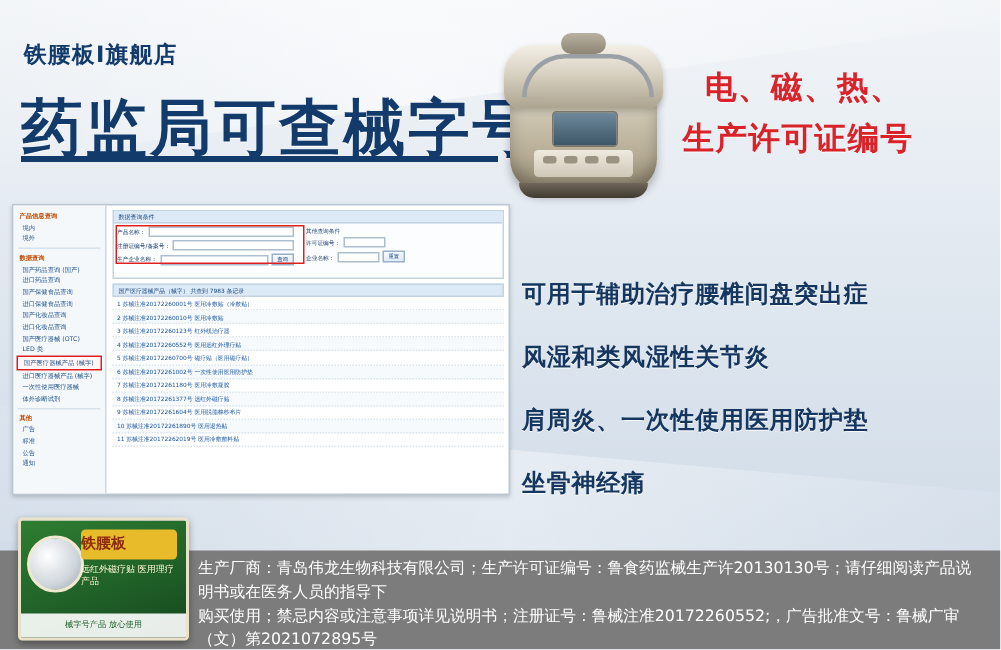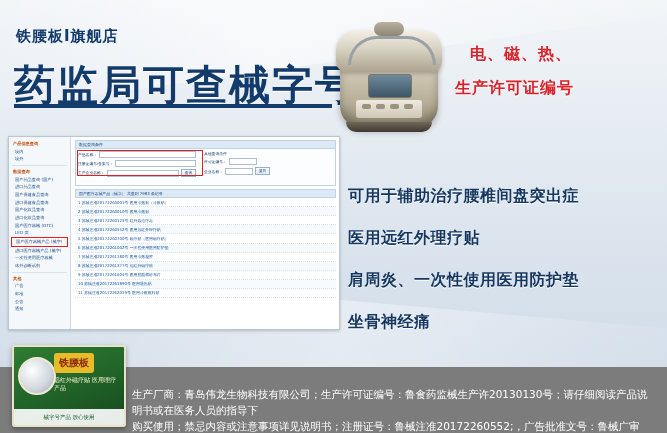--- a/index.html
+++ b/index.html
@@ -152,21 +152,21 @@
     top: 106px;
     width: 86px;
     height: 10px;
     border-radius: 0 0 16px 16px;
     background: linear-gradient(180deg, #6f6758, #3f3a31);
   }
 
   
   .red-line {
     position: absolute;
-    font-size: 16px;
+    font-size: 21px;
     font-weight: bold;
     color: #d8232a;
     letter-spacing: 1px;
     text-shadow: 0 1px 0 rgba(255,255,255,0.8);
   }
   .red-line.l1 { left: 470px; top: 44px; }
   .red-line.l2 { left: 455px; top: 78px; }
 
   
   .benefit {
@@ -314,21 +314,21 @@
   
   .legal {
     position: absolute;
     left: 0;
     bottom: 0;
     width: 667px;
     height: 66px;
     background: #7c7c7c;
     color: #ffffff;
     box-sizing: border-box;
-    padding: 20px 10px 6px 132px;
+    padding: 5px 10px 6px 132px;
     font-size: 10.5px;
     line-height: 1.5;
   }
   .legal p { margin: 0; }
 
   
   .package {
     position: absolute;
     left: 12px;
     bottom: 6px;
@@ -337,28 +337,28 @@
     background: linear-gradient(160deg, #2f7d32 0%, #1f5f27 60%, #16461d 100%);
     border: 2px solid #e9e2c8;
     border-radius: 3px;
     box-shadow: 0 2px 5px rgba(0,0,0,0.35);
     overflow: hidden;
   }
   .pkg-badge {
     position: absolute;
     left: 40px;
     top: 6px;
-    width: 40px;
+    width: 64px;
     height: 20px;
     background: #e8bb2a;
     border-radius: 3px;
     color: #8c2b0b;
     font-size: 10px;
     font-weight: bold;
-    text-align: center;
+    text-align: left;
     line-height: 20px;
   }
   .pkg-sub {
     position: absolute;
     left: 40px;
     top: 29px;
     width: 66px;
     color: #fff7d6;
     font-size: 6px;
     line-height: 1.4;
@@ -408,21 +408,21 @@
     <div class="prod-btn" style="left:46px;top:88px"></div>
     <div class="prod-btn" style="left:60px;top:88px"></div>
     <div class="prod-btn" style="left:74px;top:88px"></div>
     <div class="prod-base"></div>
   </div>
 
   <div class="red-line l1">电、磁、热、</div>
   <div class="red-line l2">生产许可证编号</div>
 
   <div class="benefit b1">可用于辅助治疗腰椎间盘突出症</div>
-  <div class="benefit b2">医用远红外理疗贴</div>
+  <div class="benefit b2">风湿和类风湿性关节炎</div>
   <div class="benefit b3">肩周炎、一次性使用医用防护垫</div>
   <div class="benefit b4">坐骨神经痛</div>
 
   <div class="site">
 
     <div class="site-sidebar">
       <div class="side-head">产品信息查询</div>
       <div class="side-item">境内</div>
       <div class="side-item">境外</div>
       <div class="side-sep"></div>

